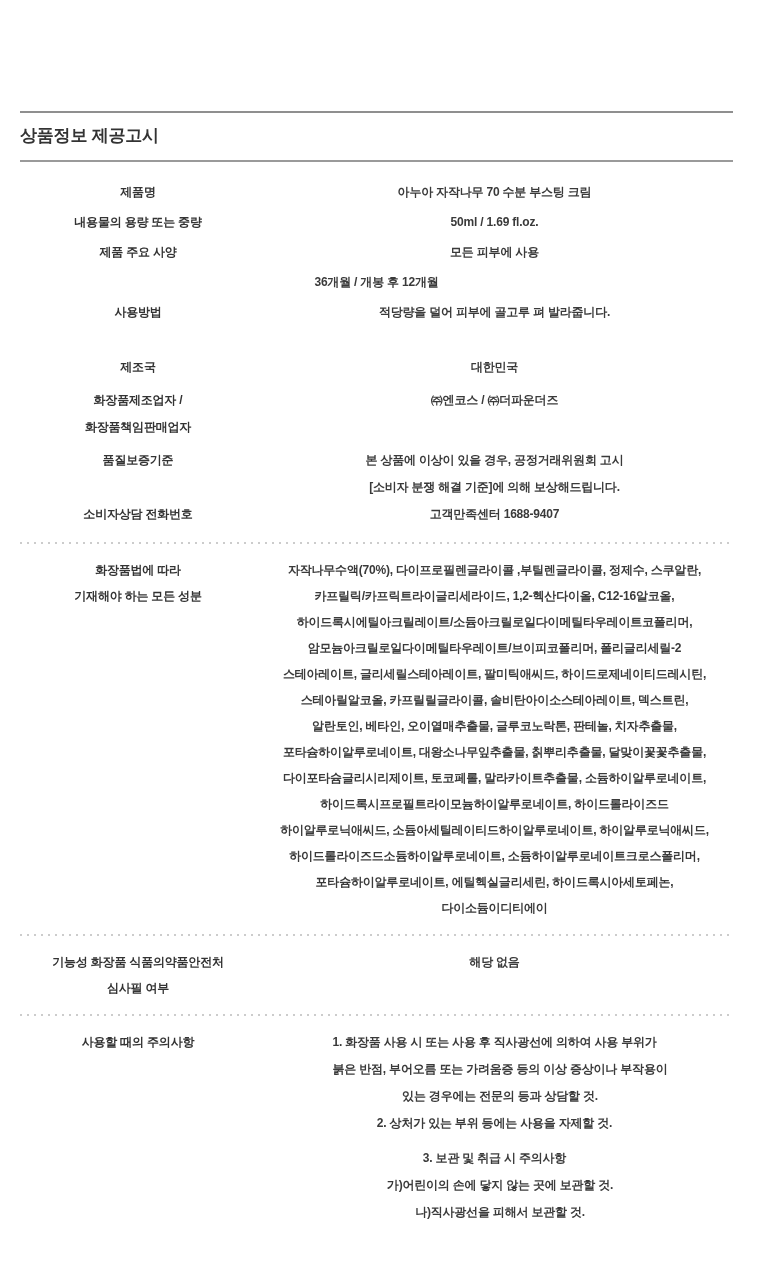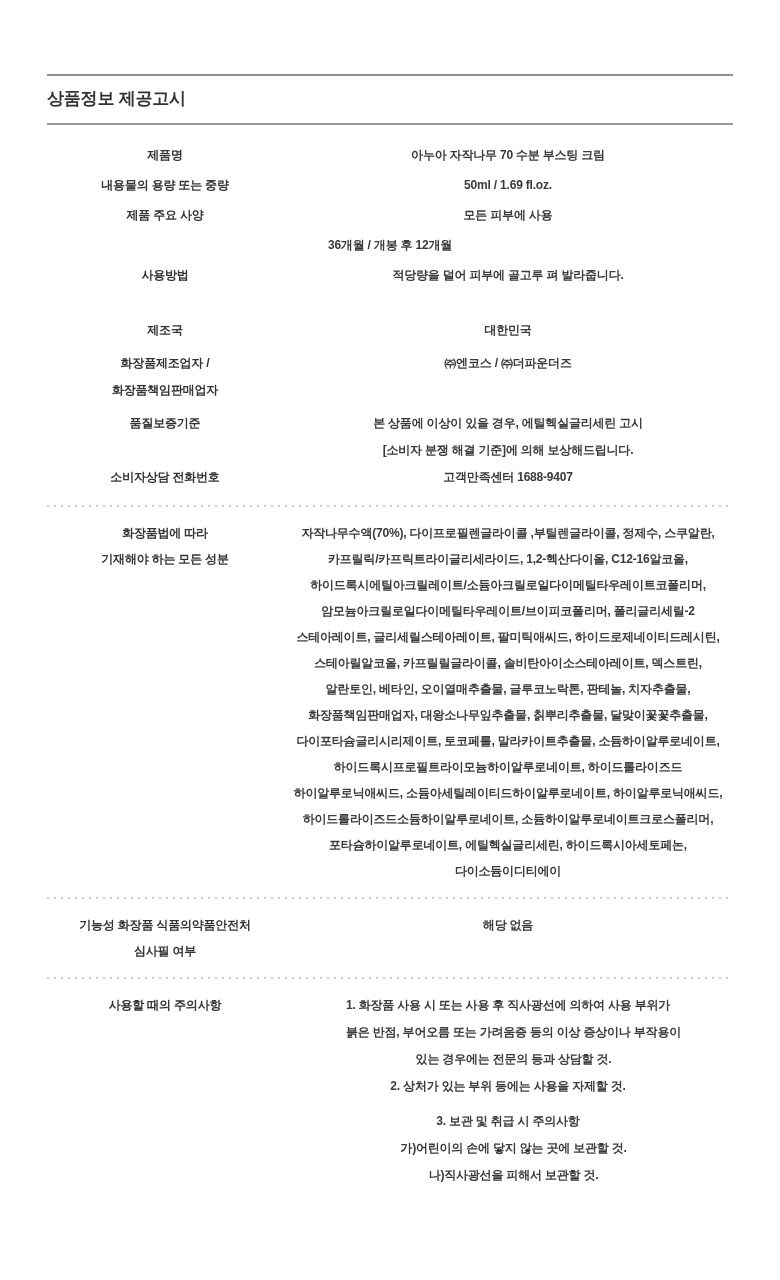--- a/index.html
+++ b/index.html
@@ -8,21 +8,21 @@
     background: #ffffff;
   }
   body {
     width: 780px;
     height: 1280px;
     font-family: "Liberation Sans", "DejaVu Sans", sans-serif;
     color: #333333;
     letter-spacing: -0.2px;
     overflow: hidden;
   }
-  .wrap { padding: 74px 47px 0 47px; }
+  .wrap { padding: 74px 47px 0 20px; margin-top: 37px; }
 
   .rule {
     height: 2px;
     background: #8f8f8f;
     border: none;
   }
   .rule-thin { background: #9a9a9a; }
 
   .page-title {
     font-size: 17px;
@@ -112,21 +112,21 @@
       <div class="label">
         <span class="line">화장품제조업자 /</span>
         <span class="line">화장품책임판매업자</span>
       </div>
       <div class="value">㈜엔코스 / ㈜더파운더즈</div>
     </div>
 
     <div class="row r27 mt6">
       <div class="label">품질보증기준</div>
       <div class="value">
-        <span class="line">본 상품에 이상이 있을 경우, 에틸헥실글리세린 고시</span>
+        <span class="line">본 상품에 이상이 있을 경우, 공정거래위원회 고시</span>
         <span class="line">[소비자 분쟁 해결 기준]에 의해 보상해드립니다.</span>
       </div>
     </div>
 
     <div class="row r27">
       <div class="label">소비자상담 전화번호</div>
       <div class="value">고객만족센터 1688-9407</div>
     </div>
 
     <div class="dotted"></div>
@@ -137,21 +137,21 @@
         <span class="line">기재해야 하는 모든 성분</span>
       </div>
       <div class="value">
         <span class="line">자작나무수액(70%), 다이프로필렌글라이콜 ,부틸렌글라이콜, 정제수, 스쿠알란,</span>
         <span class="line">카프릴릭/카프릭트라이글리세라이드, 1,2-헥산다이올, C12-16알코올,</span>
         <span class="line">하이드록시에틸아크릴레이트/소듐아크릴로일다이메틸타우레이트코폴리머,</span>
         <span class="line">암모늄아크릴로일다이메틸타우레이트/브이피코폴리머, 폴리글리세릴-2</span>
         <span class="line">스테아레이트, 글리세릴스테아레이트, 팔미틱애씨드, 하이드로제네이티드레시틴,</span>
         <span class="line">스테아릴알코올, 카프릴릴글라이콜, 솔비탄아이소스테아레이트, 덱스트린,</span>
         <span class="line">알란토인, 베타인, 오이열매추출물, 글루코노락톤, 판테놀, 치자추출물,</span>
-        <span class="line">화장품책임판매업자, 대왕소나무잎추출물, 칡뿌리추출물, 달맞이꽃꽃추출물,</span>
+        <span class="line">포타슘하이알루로네이트, 대왕소나무잎추출물, 칡뿌리추출물, 달맞이꽃꽃추출물,</span>
         <span class="line">다이포타슘글리시리제이트, 토코페롤, 말라카이트추출물, 소듐하이알루로네이트,</span>
         <span class="line">하이드록시프로필트라이모늄하이알루로네이트, 하이드롤라이즈드</span>
         <span class="line">하이알루로닉애씨드, 소듐아세틸레이티드하이알루로네이트, 하이알루로닉애씨드,</span>
         <span class="line">하이드롤라이즈드소듐하이알루로네이트, 소듐하이알루로네이트크로스폴리머,</span>
         <span class="line">포타슘하이알루로네이트, 에틸헥실글리세린, 하이드록시아세토페논,</span>
         <span class="line">다이소듐이디티에이</span>
       </div>
     </div>
 
     <div class="dotted dotted-2"></div>

